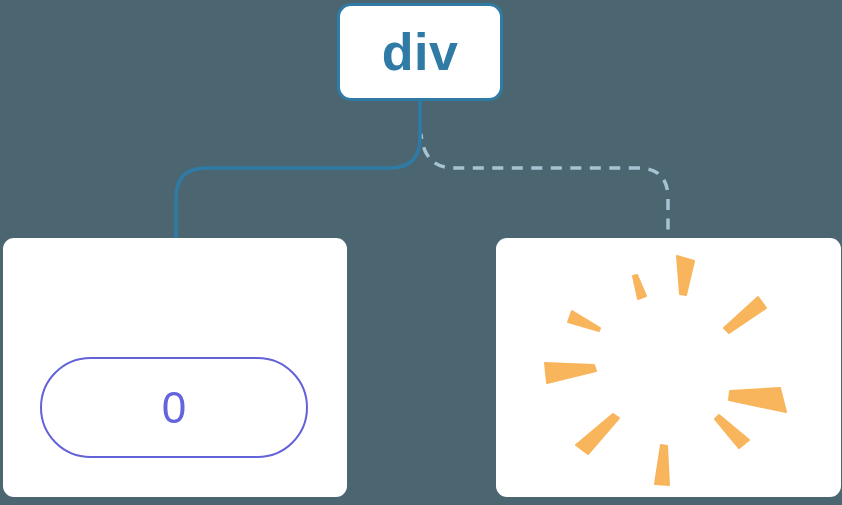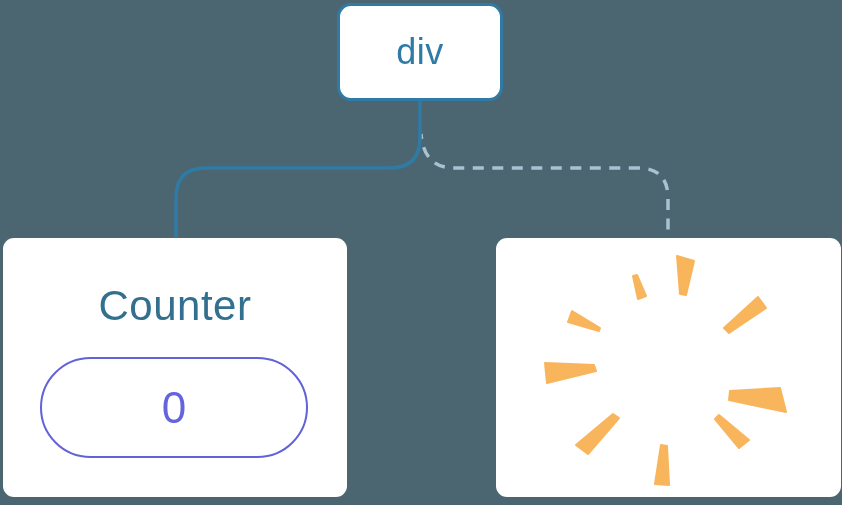--- a/index.html
+++ b/index.html
@@ -43,22 +43,22 @@
     box-sizing: border-box;
     background: #ffffff;
     border: 3px solid #2f7ba6;
     border-radius: 14px;
     display: flex;
     align-items: center;
     justify-content: center;
   }
   .node-root-label {
     color: #2f7ba6;
-    font-size: 36px;
-    font-weight: 400;
+    font-size: 52px;
+    font-weight: 700;
     letter-spacing: 0.5px;
   }
   .card {
     position: absolute;
     top: 238px;
     width: 344px;
     height: 259px;
     background: #ffffff;
     border-radius: 11px;
   }
@@ -123,21 +123,20 @@
   <svg class="connectors" viewBox="0 0 842 505" aria-hidden="true">
     <path class="connector-dashed" d="M 421 134 Q 424 168 454 168 L 638 168 Q 668 168 668 198 L 668 240"></path>
     <path class="connector-solid" d="M 420 99 L 420 138 Q 420 168 390 168 L 206 168 Q 176 168 176 198 L 176 239"></path>
   </svg>
 
   <div class="node-root">
     <span class="node-root-label">div</span>
   </div>
 
   <div class="card card-counter">
-    <div class="counter-title">Counter</div>
     <div class="state-pill">
       <span class="state-cell state-value-cell">0</span>
     </div>
   </div>
 
   <div class="card card-removed">
     <svg class="poof" viewBox="0 0 345 259" aria-hidden="true">
       <polygon points="181,18 198,23 190,57 184,56"></polygon>
       <polygon points="137,38 141,37 150,58 142,61"></polygon>
       <polygon points="76,73 72,84 103,93 104,90"></polygon>

